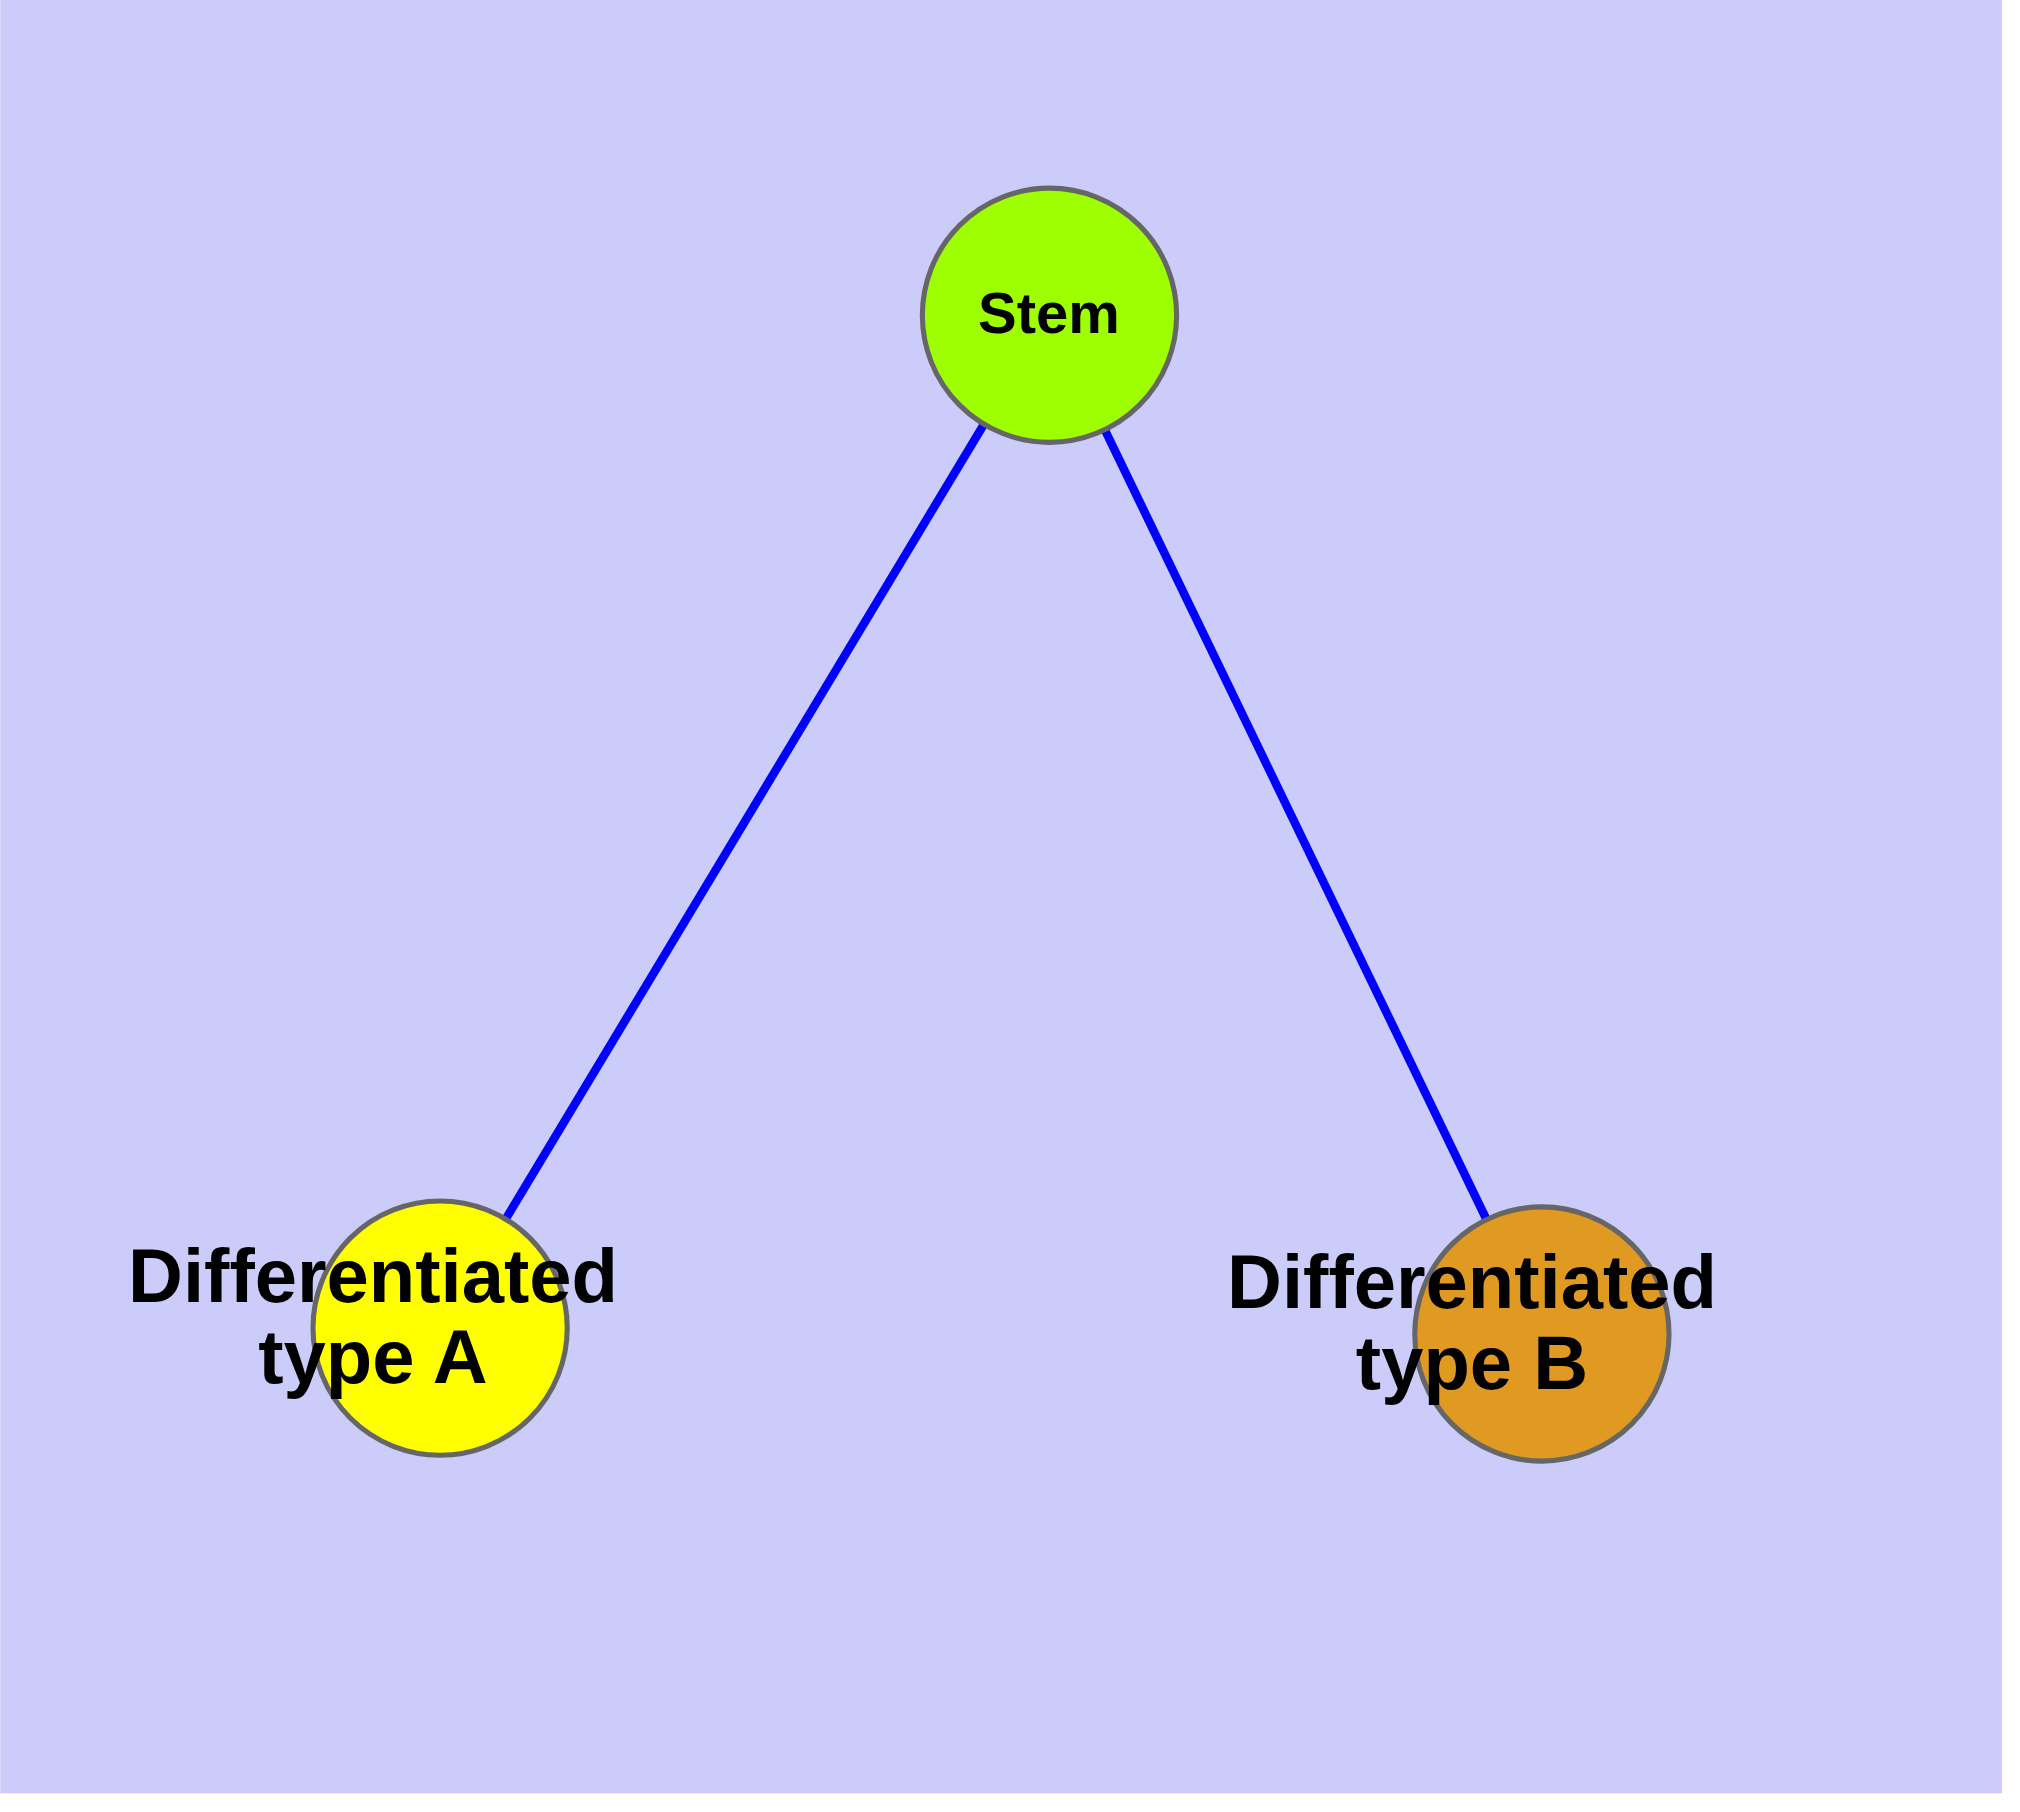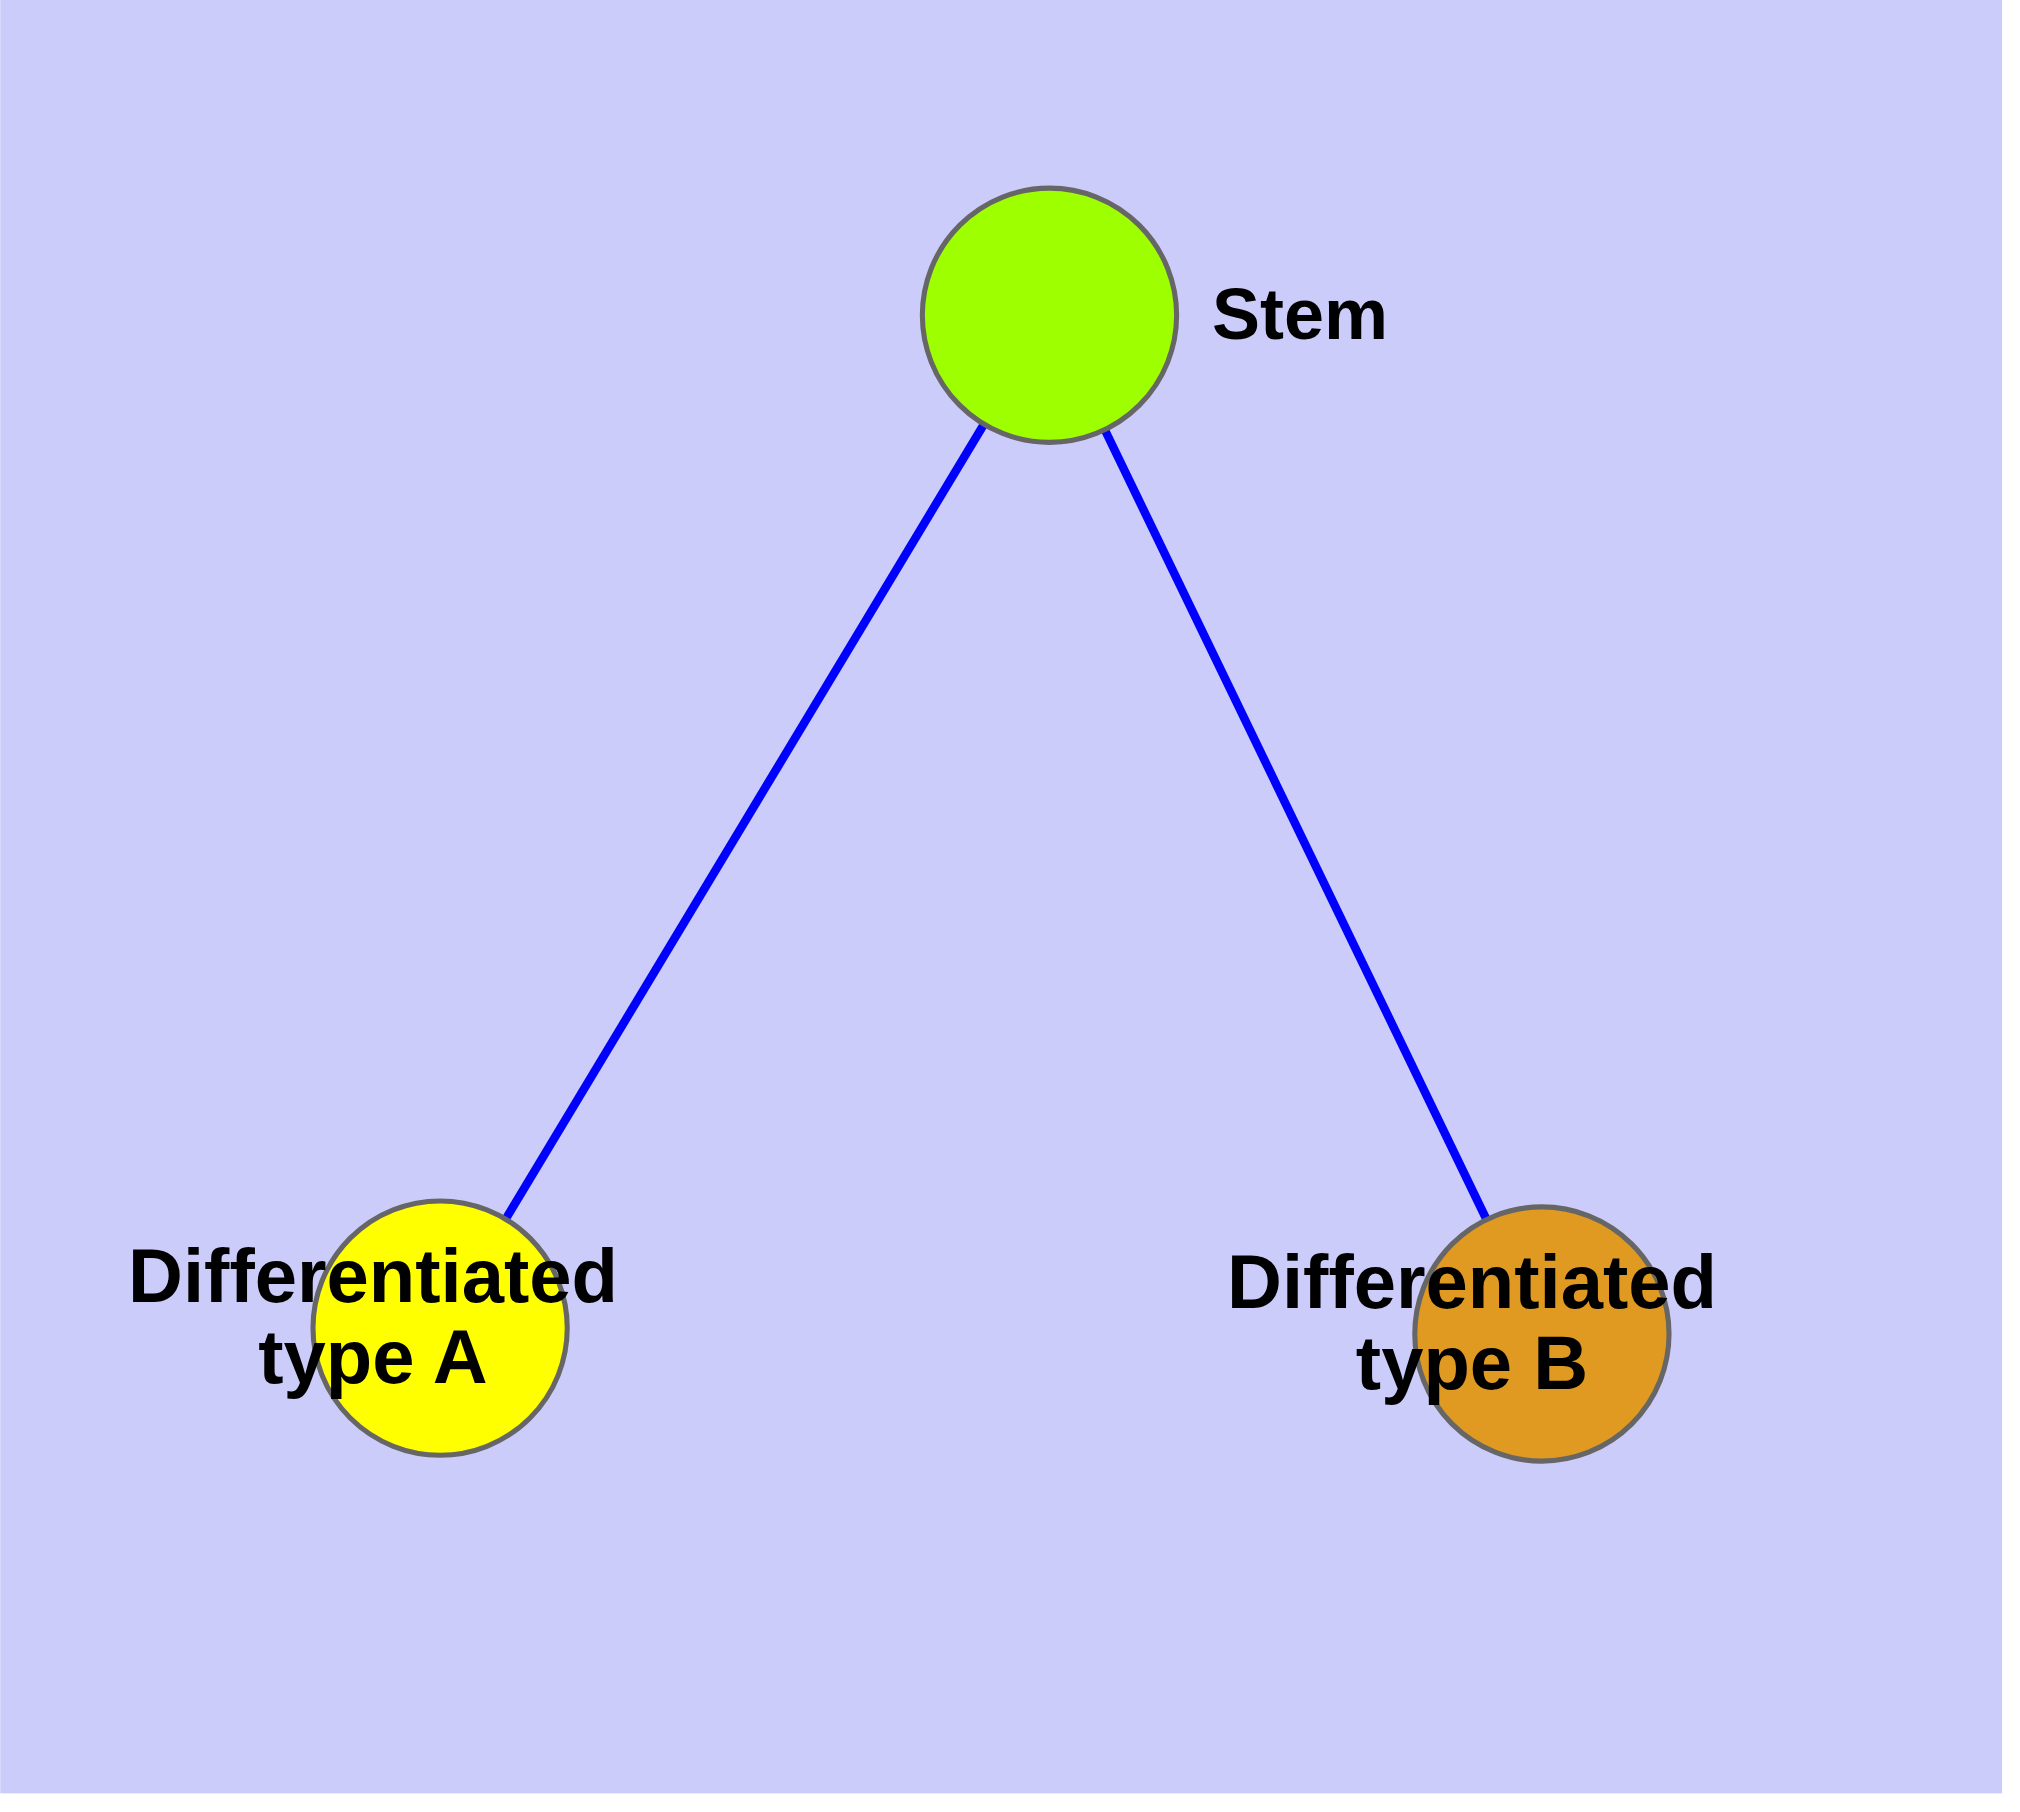--- a/index.html
+++ b/index.html
@@ -33,25 +33,24 @@
     text-align: center;
     color: #000000;
     font-family: "Liberation Sans", sans-serif;
     font-weight: bold;
     line-height: 1.07;
     white-space: pre;
     pointer-events: none;
     user-select: none;
   }
   #label-stem {
-    font-size: 72px;
+    font-size: 58px;
     left: 710px;
-    top: 276px;
+    top: 282px;
     width: 678px;
-    text-align: right;
   }
   #label-diff-a {
     font-size: 76px;
     left: 34px;
     top: 1235px;
     width: 678px;
   }
   #label-diff-b {
     font-size: 76px;
     left: 1133px;

